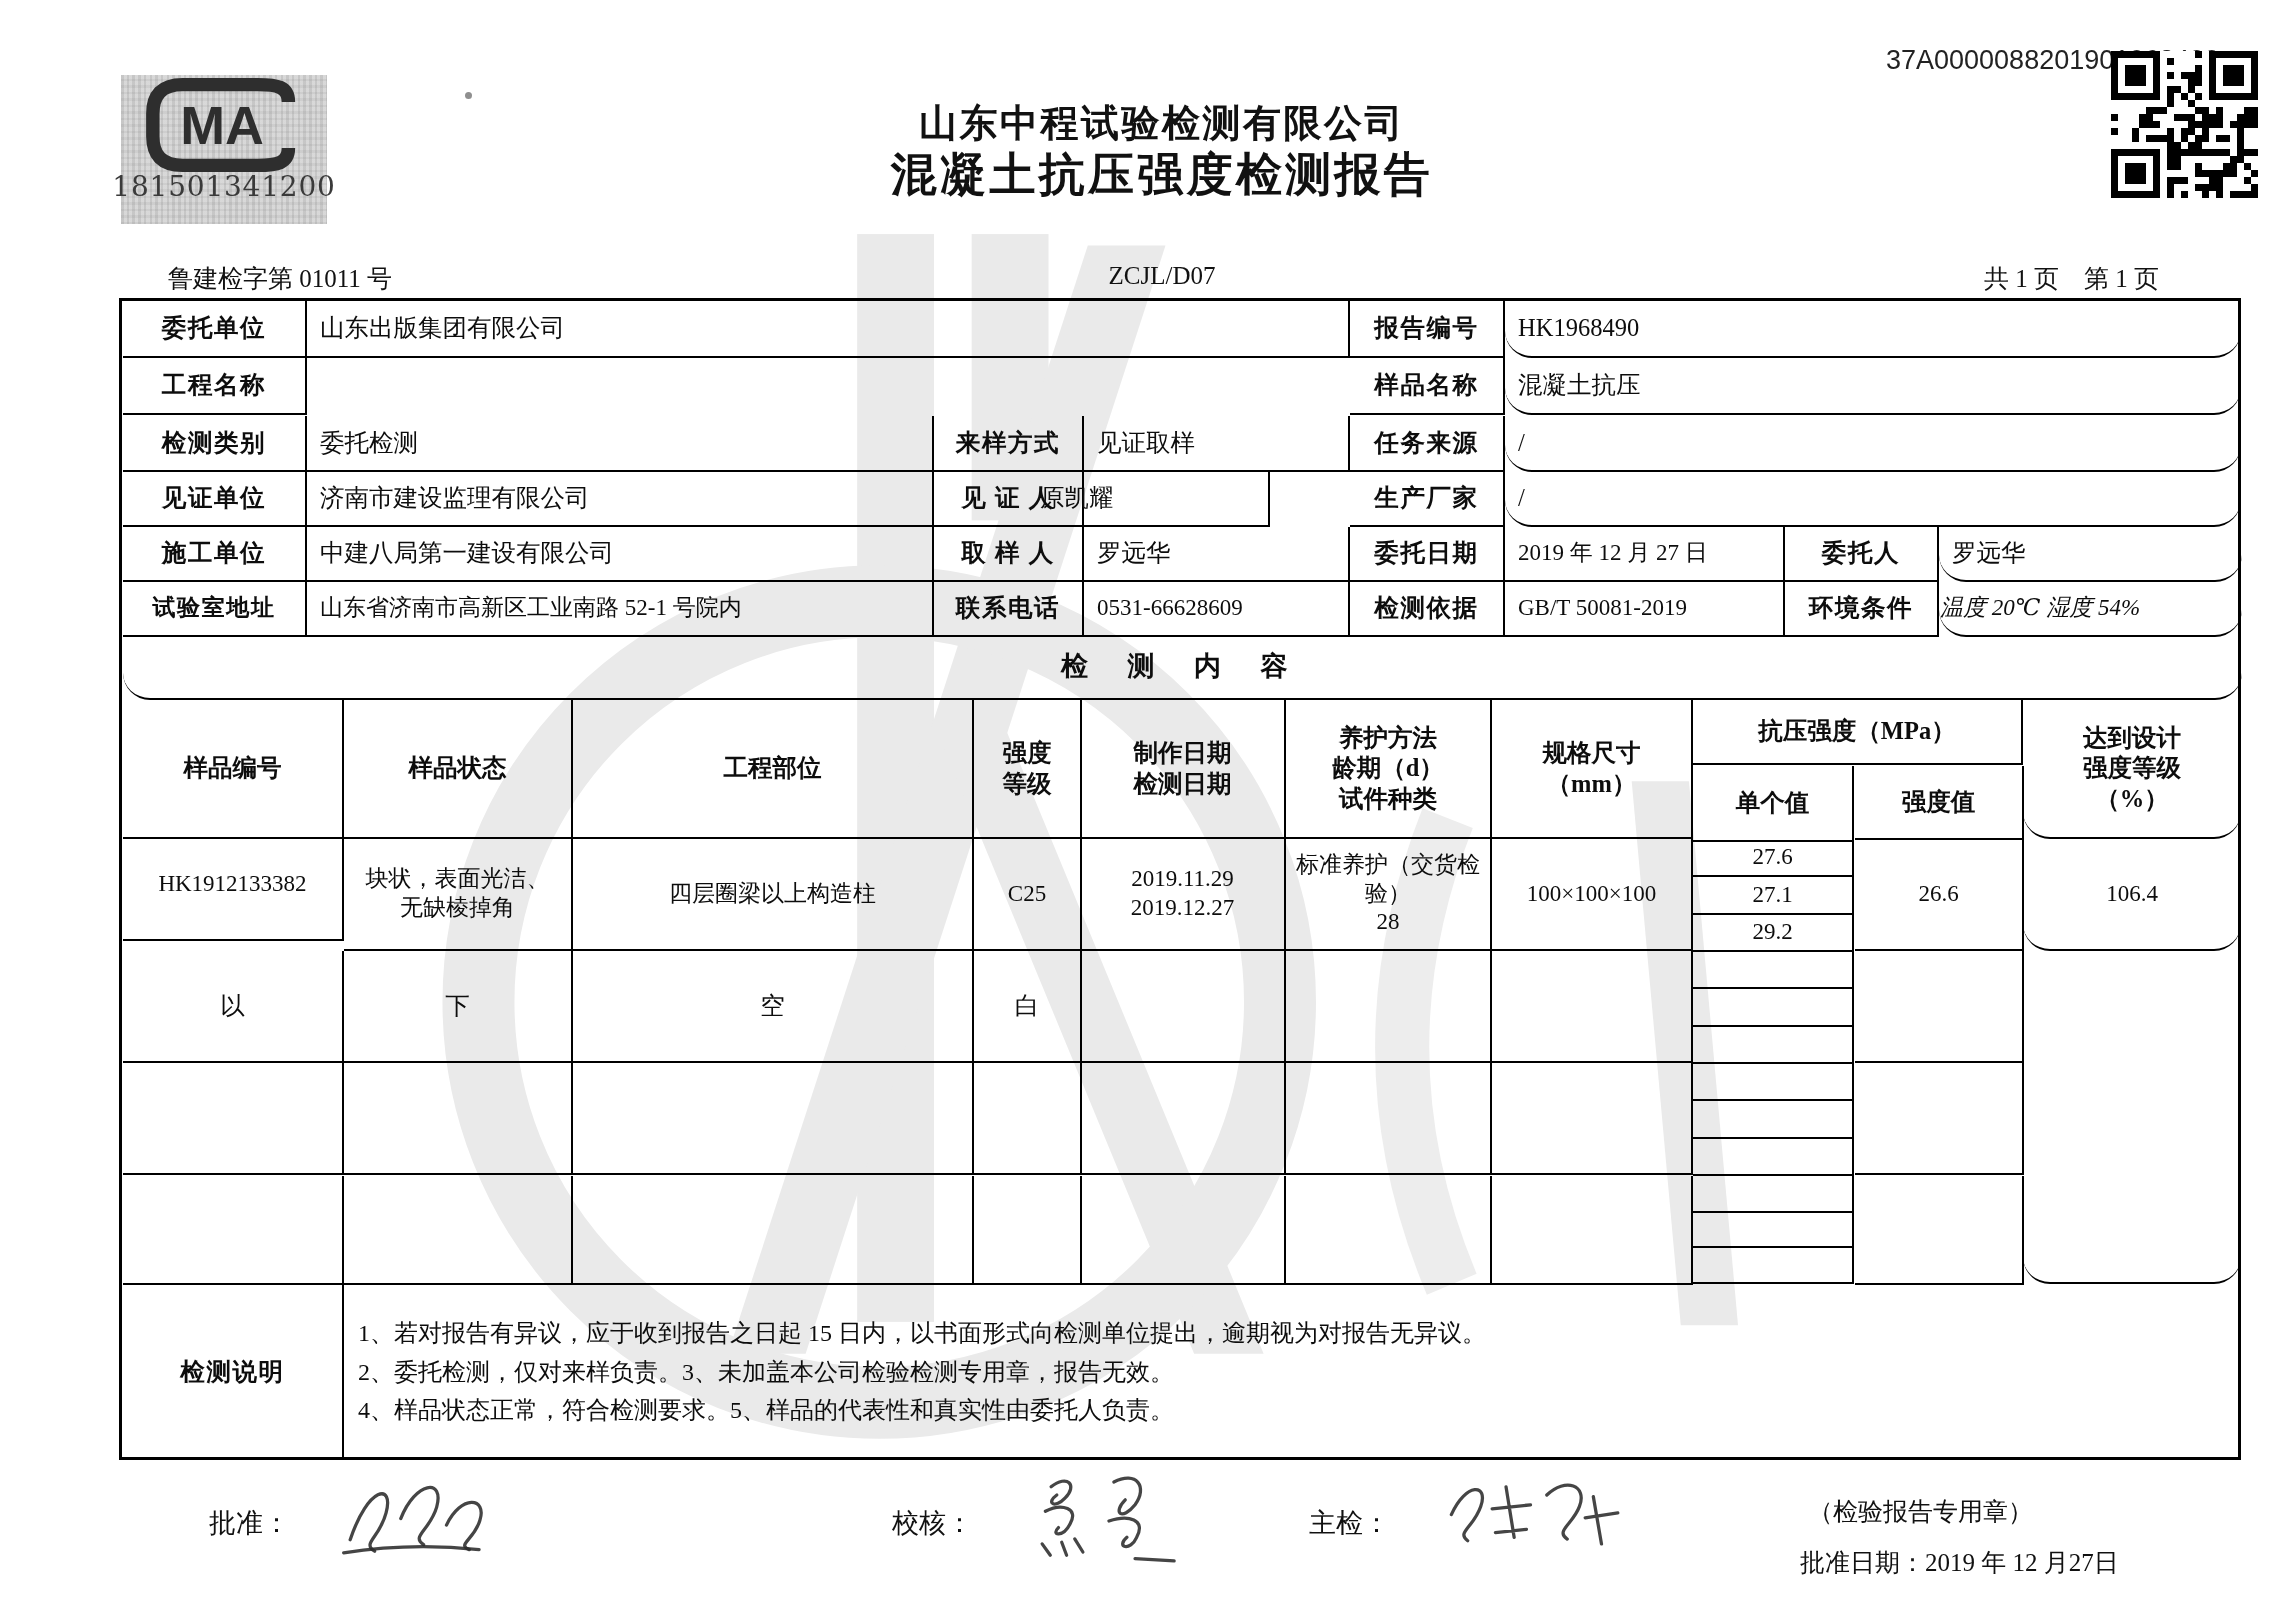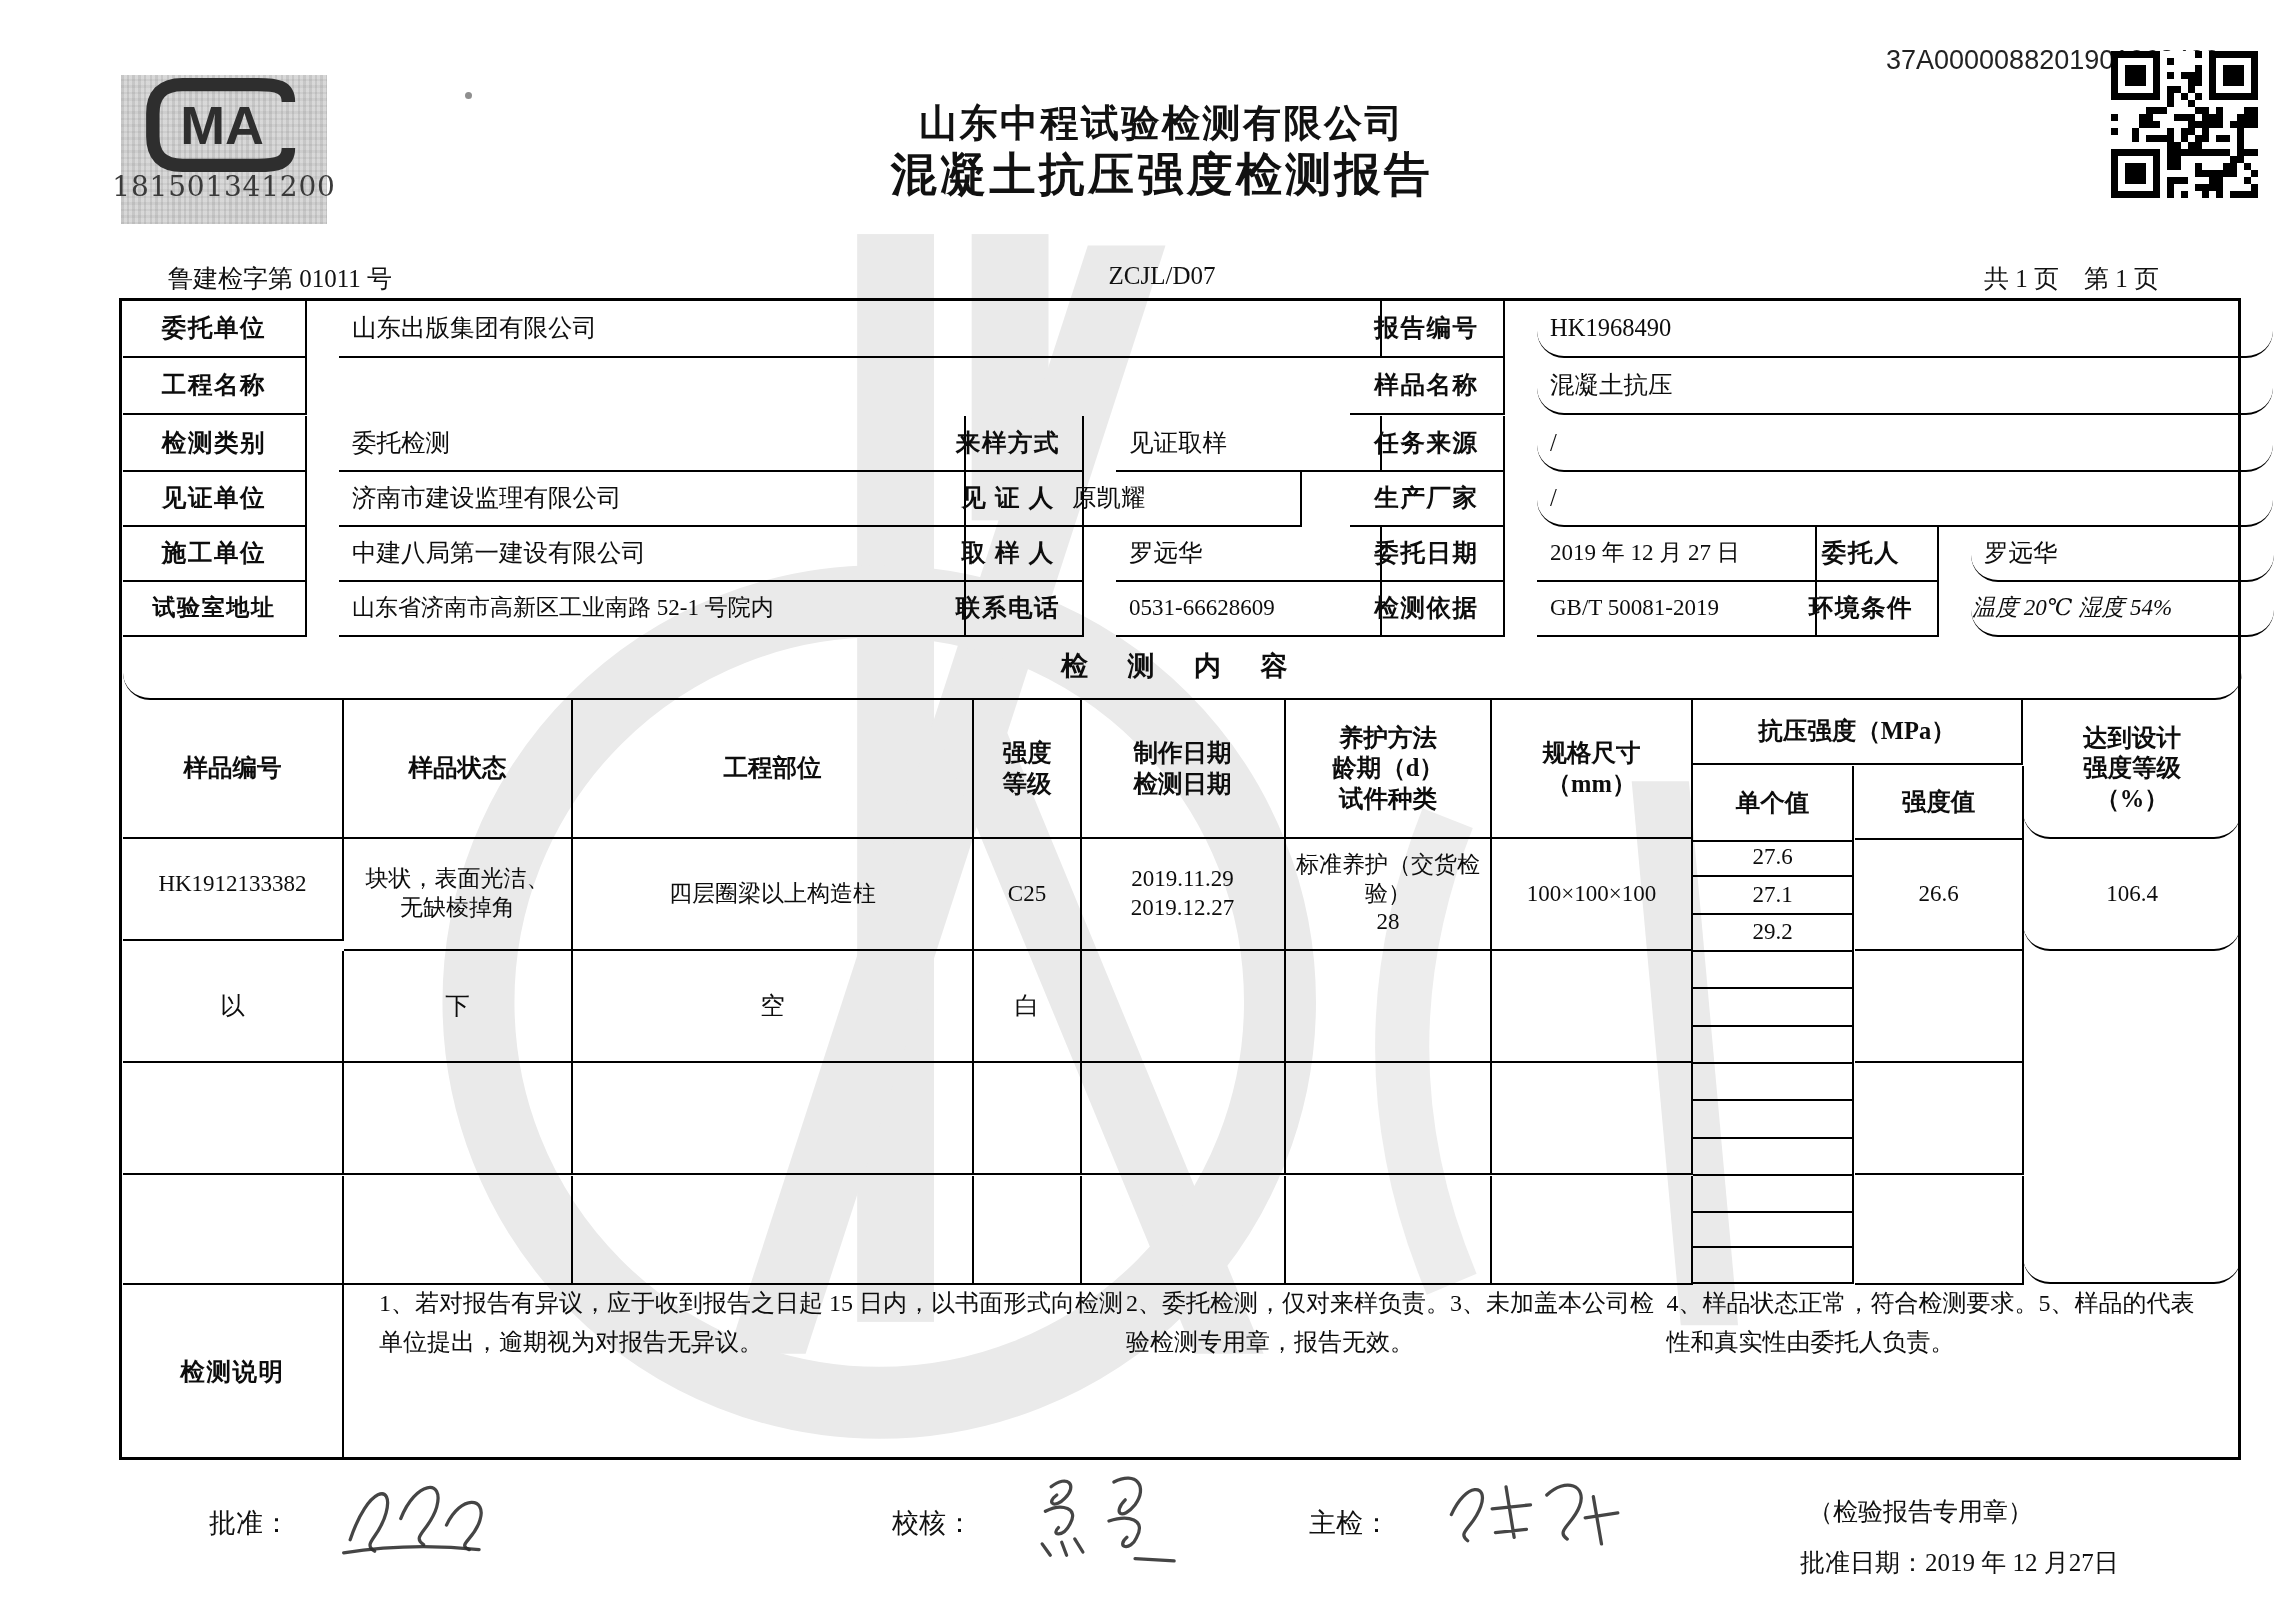--- a/index.html
+++ b/index.html
@@ -34,27 +34,27 @@
   .frame{position:absolute;left:119px;top:298px;width:2122px;height:1162px;
     border:3.3px solid #000;box-sizing:border-box;z-index:1;}
   .cell{
     position:absolute;box-sizing:border-box;z-index:2;background:transparent;
     border-right:2.5px solid #000;border-bottom:2.5px solid #000;
     display:flex;align-items:center;justify-content:center;text-align:center;
     font-size:24.5px;line-height:1.25;white-space:pre-line;color:#0d0d0d;
   }
   .noR{border-right:none;border-radius:27px;} .noB{border-bottom:none;}
   .lbl{font-weight:bold;letter-spacing:1.6px;}
-  .val{justify-content:flex-start;text-align:left;padding:0 13px;margin-left:32px;}
+  .val{justify-content:flex-start;text-align:left;padding:0 13px;}
   .small{font-size:23px;}
   .band{font-weight:bold;font-size:27px;letter-spacing:16.4px;}
   .hd{font-weight:bold;}
   
-  .notes-body{flex-direction:row;align-items:flex-start;justify-content:center;
-    text-align:left;padding:0 35px;font-size:24px;line-height:1.62;}
+  .notes-body{flex-direction:column;align-items:flex-start;justify-content:center;
+    text-align:left;padding:0 14px;font-size:24px;line-height:1.62;}
   
   .foot{position:absolute;font-size:27px;z-index:3;white-space:nowrap;}
   .sig{position:absolute;z-index:3;}
   .sig path{fill:none;stroke:#2b2b2b;stroke-width:4;stroke-linecap:round;stroke-linejoin:round;opacity:.88;}
 </style>
 </head>
 <body>
 
 <div id="page">
 

